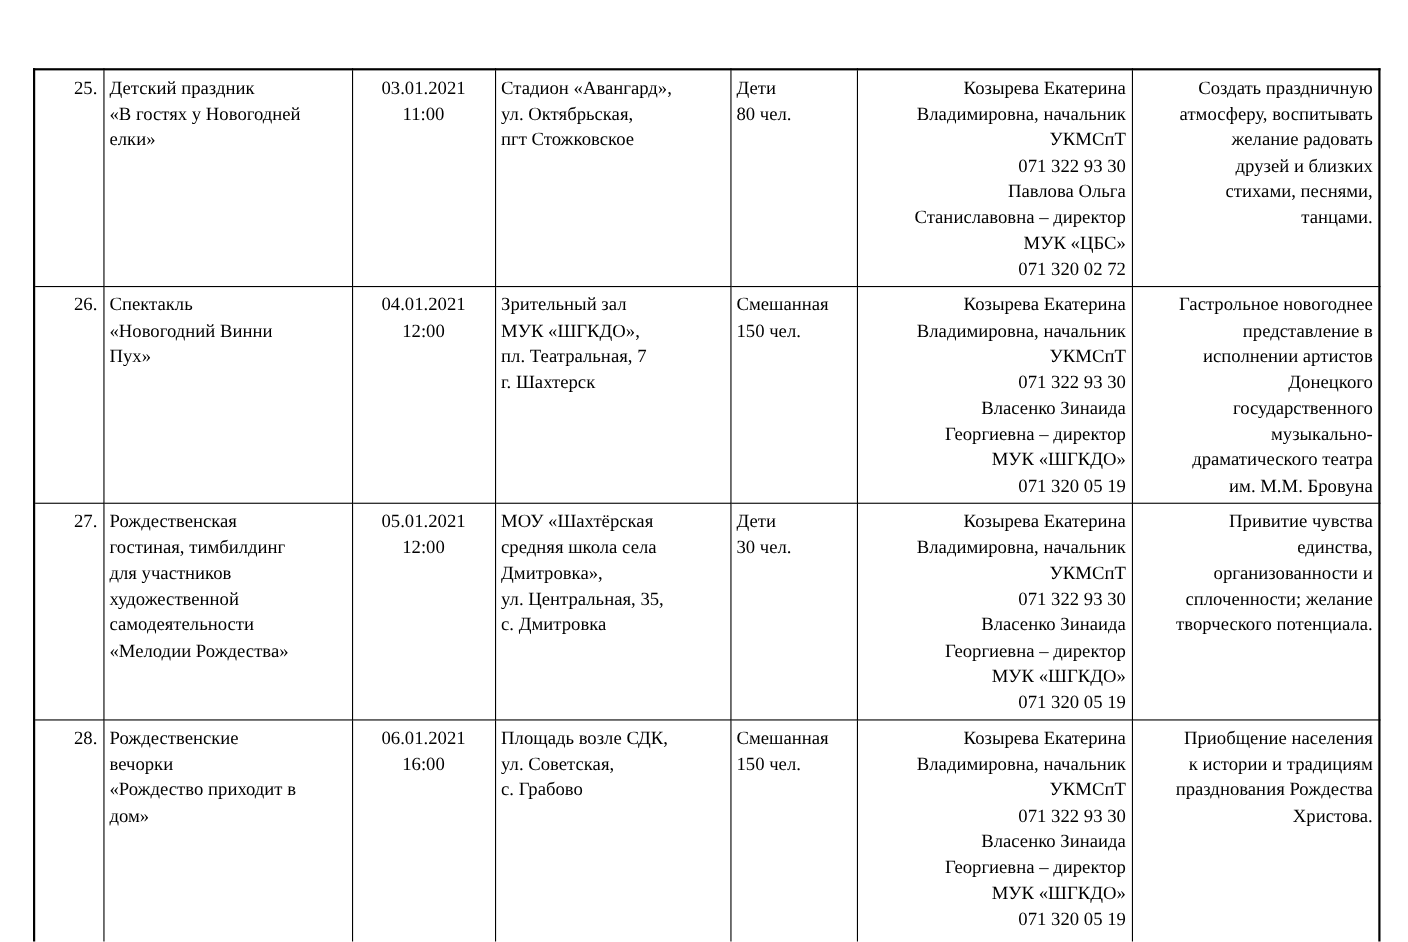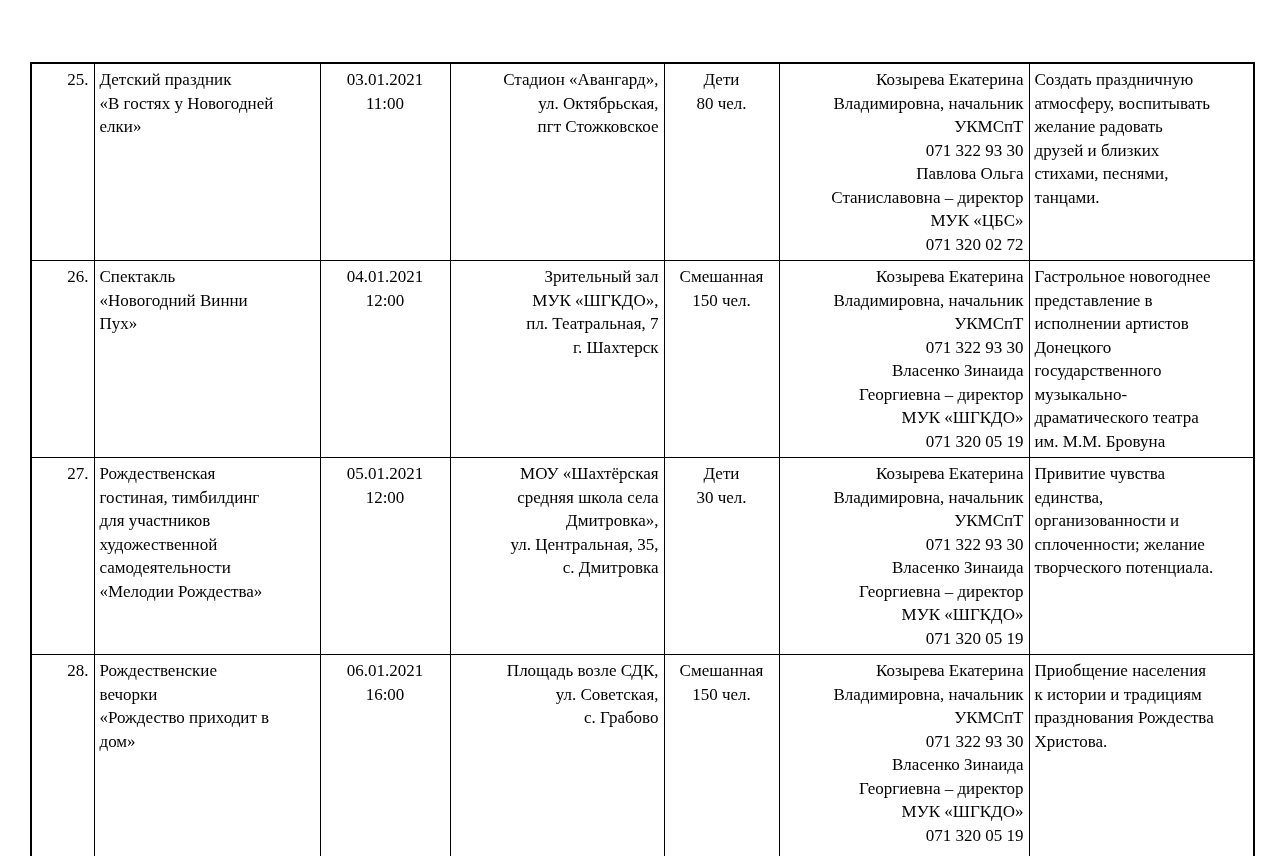--- a/index.html
+++ b/index.html
@@ -37,24 +37,24 @@
     overflow: hidden;
   }
   tr.row-25 { height: 187px; }
   tr.row-26 { height: 184px; }
   tr.row-27 { height: 185px; }
   tr.row-28 { height: 206px; }
 
   td.c-num      { text-align: right;  padding-right: 4px; }
   td.c-event    { text-align: left; }
   td.c-date     { text-align: center; }
-  td.c-location { text-align: right; }
-  td.c-audience { text-align: center; margin-top: 12px; }
+  td.c-location { text-align: left; }
+  td.c-audience { text-align: left; margin-top: 12px; }
   td.c-contacts { text-align: right; padding-left: 7px; }
-  td.c-purpose  { text-align: left; }
+  td.c-purpose  { text-align: right; }
 </style>
 </head>
 <body>
 
 <div class="page">
   <table class="schedule">
     <colgroup>
       <col style="width:63px">
       <col style="width:226px">
       <col style="width:130px">

